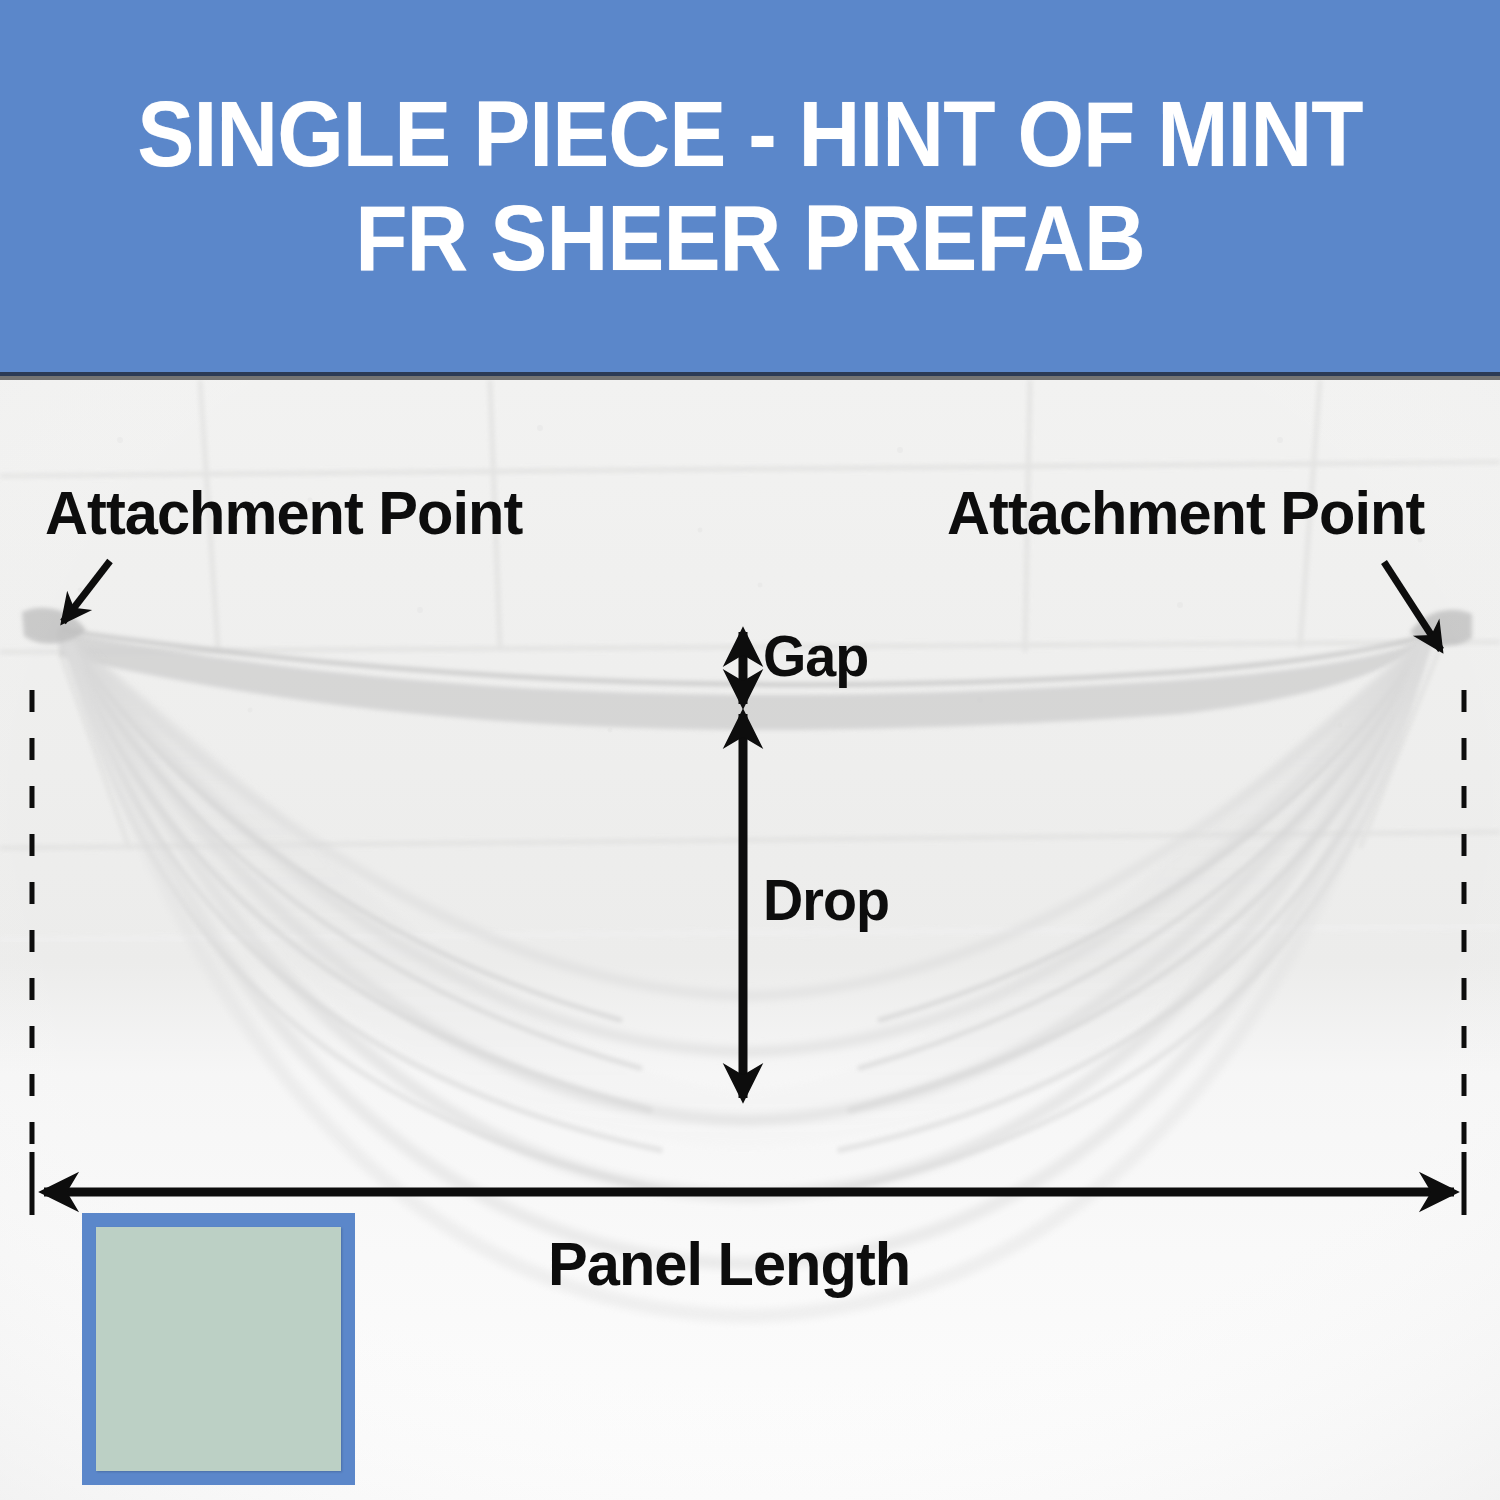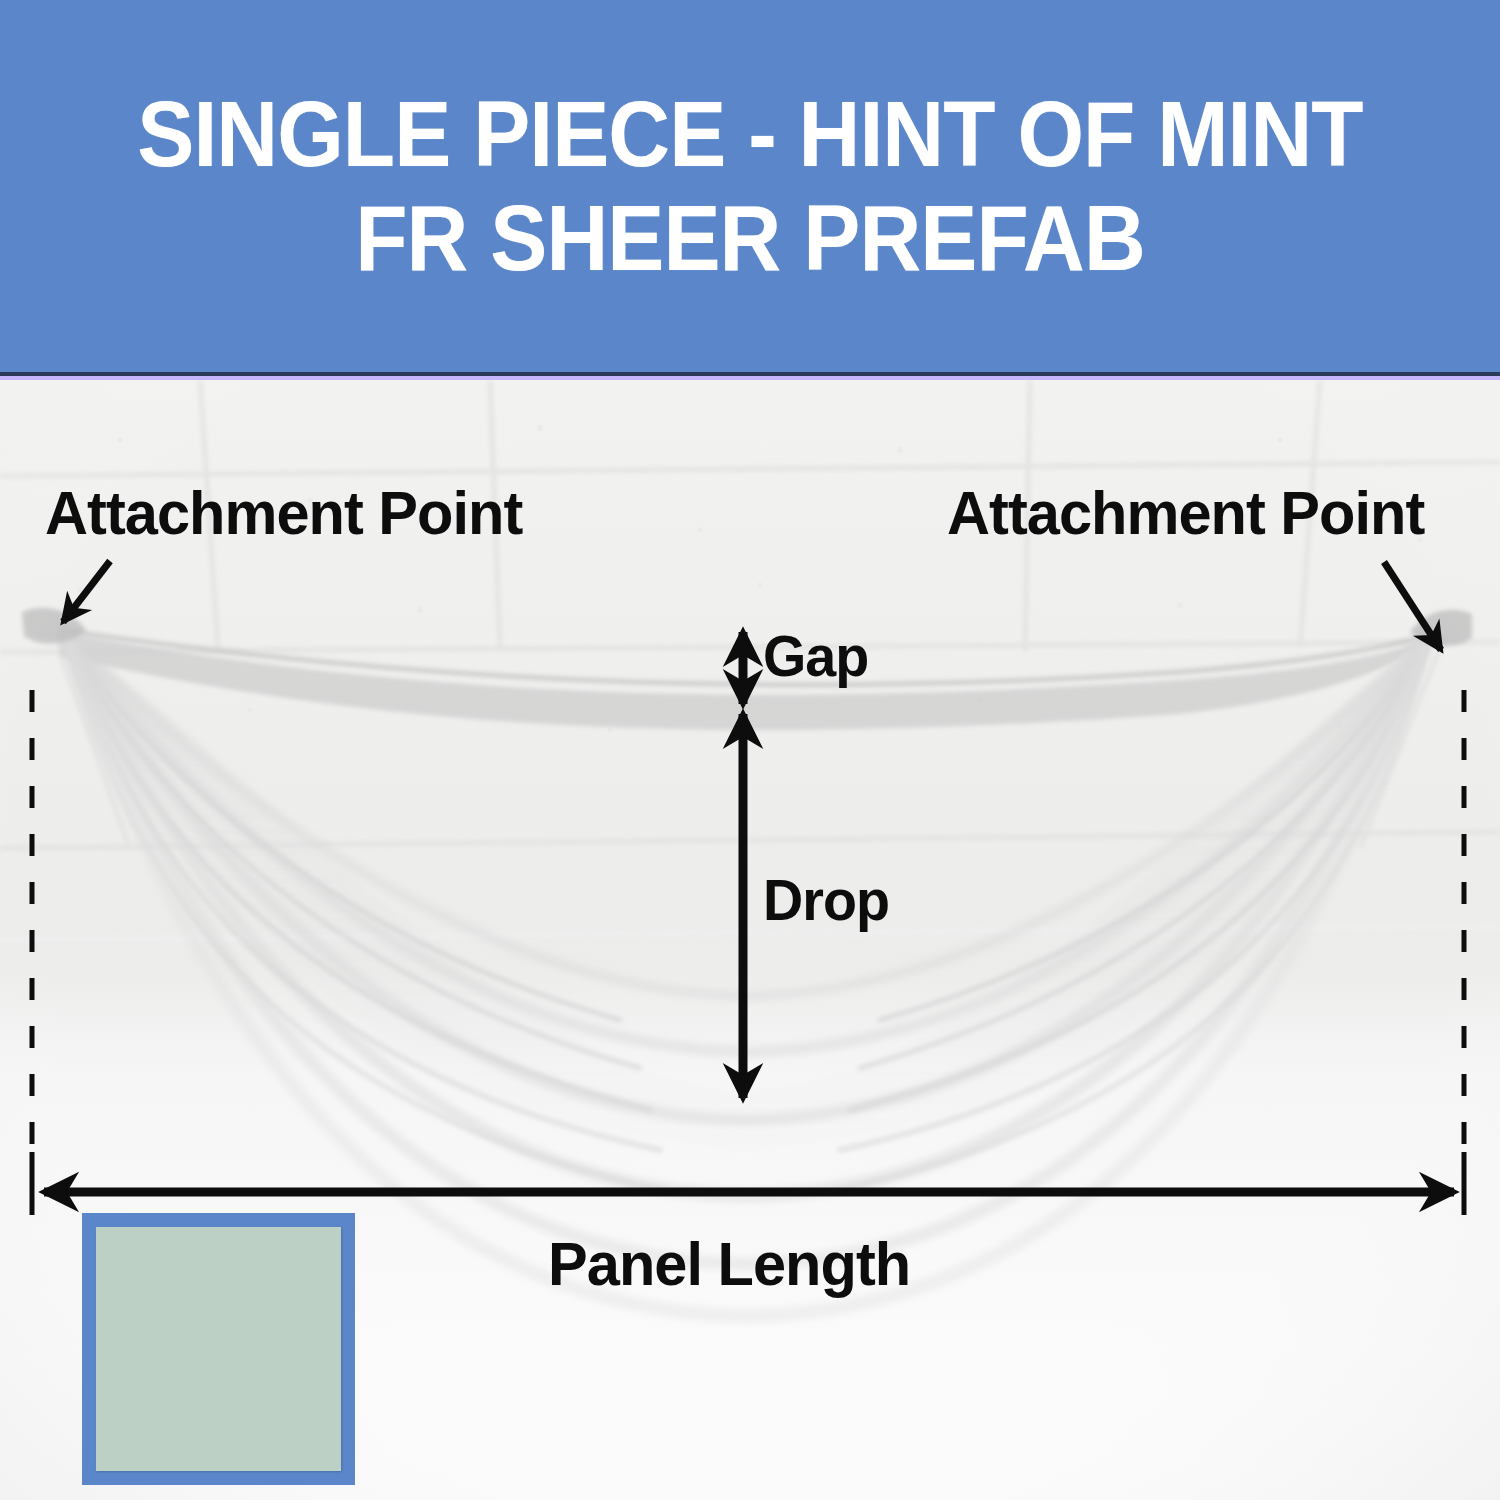--- a/index.html
+++ b/index.html
@@ -1,21 +1,21 @@
 <!DOCTYPE html>
 <html><head>
 <meta charset="utf-8">
 <style>
   html,body{margin:0;padding:0;}
   body{
     width:1500px;height:1500px;
     font-family:"Liberation Sans","DejaVu Sans",sans-serif;
     background:#ffffff;overflow:hidden;
   }
-  #page{position:relative;width:1500px;height:1500px;overflow:hidden;background:#c4b5fd;}
+  #page{position:relative;width:1500px;height:1500px;overflow:hidden;background:#737373;}
 
   
   .header{
     position:absolute;left:0;top:0;width:1500px;height:376px;
     background:#5b87ca;
     border-bottom:4px solid #2b3a55;
     box-sizing:border-box;
     display:flex;align-items:center;justify-content:center;
   }
   .header-title{

